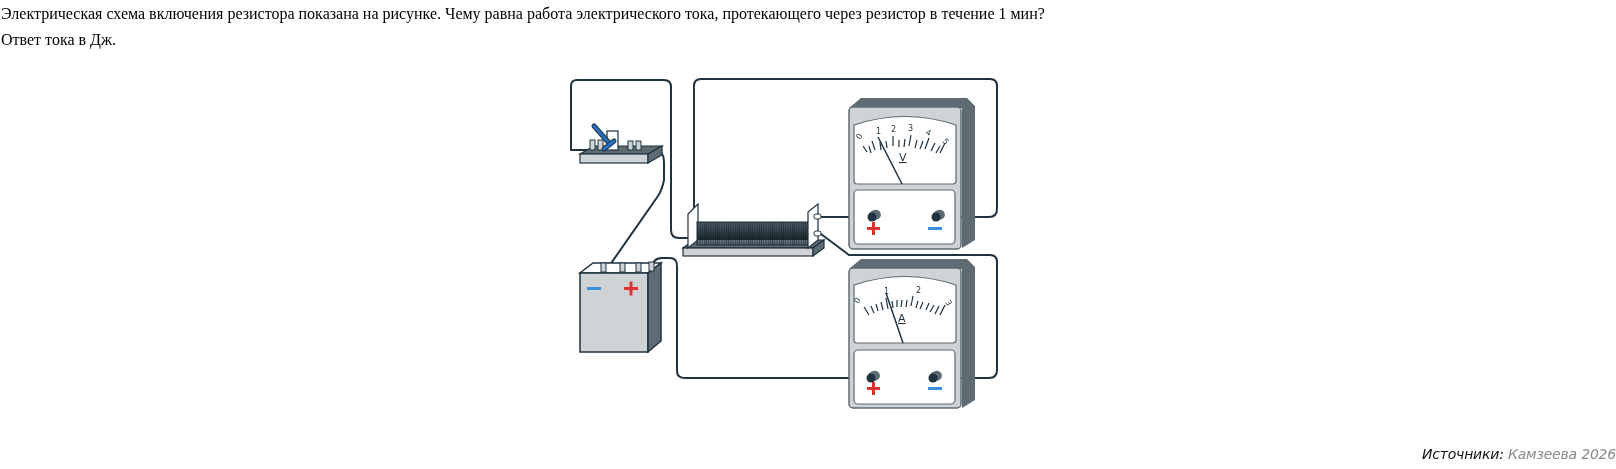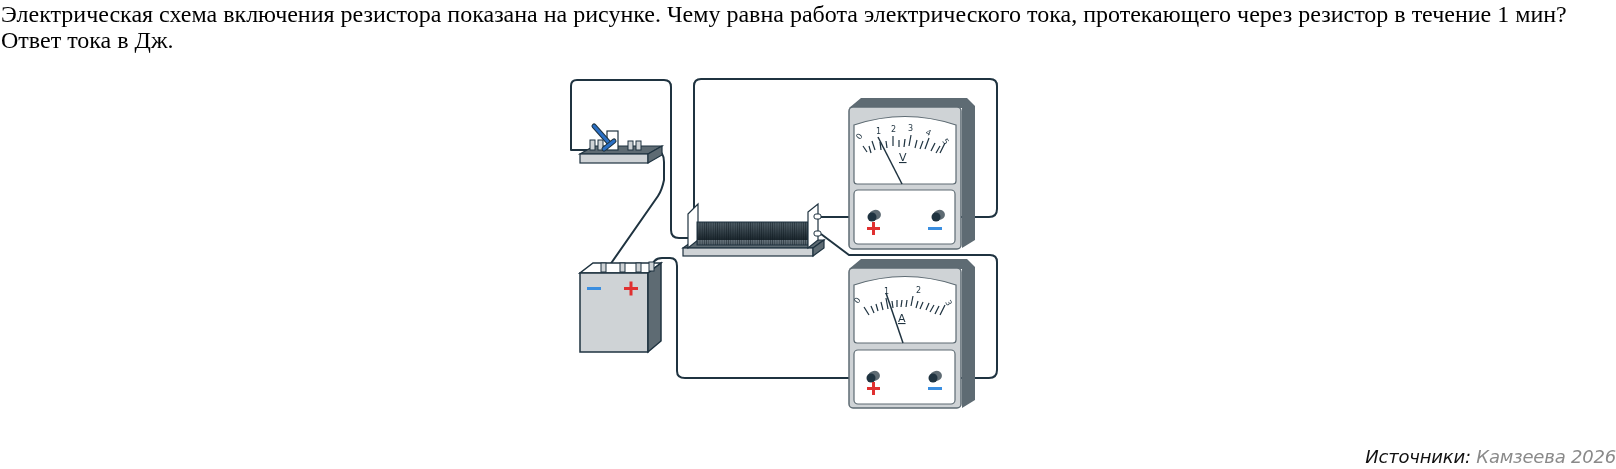--- a/index.html
+++ b/index.html
@@ -1,24 +1,24 @@
 <!DOCTYPE html>
 <html><head>
   <meta charset="utf-8">
   <style>
     html, body { margin: 0; padding: 0; background: #ffffff; }
     body { width: 1616px; height: 469px; position: relative; overflow: hidden; }
     .question {
       position: absolute; left: 1px; top: 1px; width: 1612px;
-      font-family: "Liberation Serif", serif; font-size: 24px; line-height: 26px; color: #000;
+      font-family: "Liberation Serif", serif; font-size: 16px; line-height: 26px; color: #000;
     }
     .figure { position: absolute; left: 0; top: 0; width: 1616px; height: 469px; }
     .source {
       position: absolute; right: 0; top: 446px;
-      font-family: "DejaVu Sans", sans-serif; font-style: italic; font-size: 18px; color: #111;
+      font-family: "DejaVu Sans", sans-serif; font-style: italic; font-size: 14px; color: #111;
       letter-spacing: -0.2px;
     }
     .source .author { color: #8a8a8a; }
     svg text { font-family: "DejaVu Sans", sans-serif; }
   </style>
 </head>
 <body>
 
 <div class="question">
   <div>Электрическая схема включения резистора показана на рисунке. Чему равна работа электрического тока, протекающего через резистор в течение 1 мин?</div>

